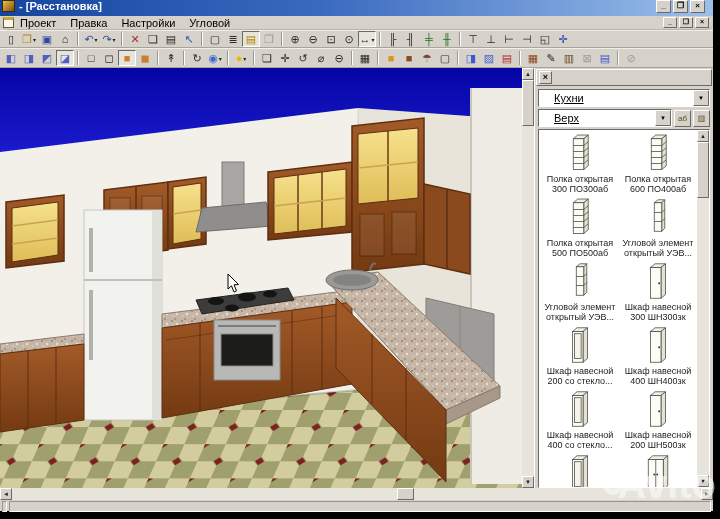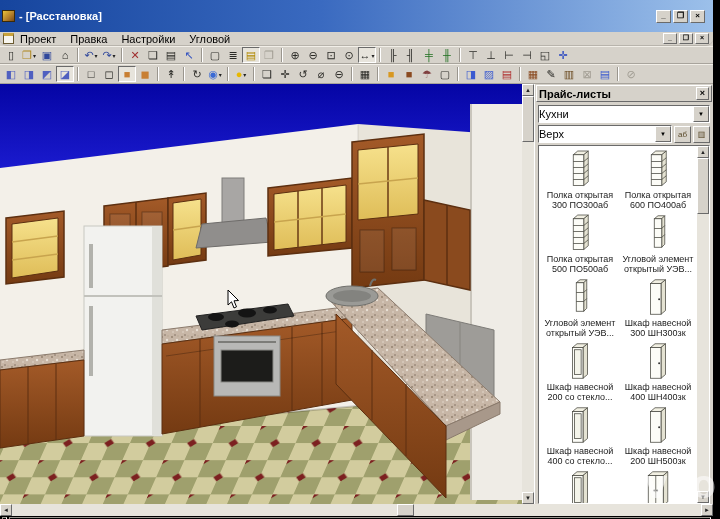--- a/index.html
+++ b/index.html
@@ -2,21 +2,21 @@
 <html style="--sky-top: #0505a4; --sky-bottom: #2b2bf0; --wall: #f3f0e9; --wall-side: #e8e4da; --wood: #a35a28; --wood-dark: #743a12; --glass: #f6e18c; --glass-dark: #dfbd58; --floor-a: #d2cc9e; --floor-b: #9fa06d; --floor-accent: #7c2020; --granite: #c7b6a6; --fridge: #f2f2ef; --hood: #a8a6a4; --metal: #b8b8b6;"><head>
 <meta charset="utf-8">
 <style>
   html,body{margin:0;padding:0;background:#222;}
   *{box-sizing:border-box;}
   body{font-family:"Liberation Sans", sans-serif;}
   .frame{position:relative;width:720px;height:519px;background:#000;overflow:hidden;}
   .app{position:absolute;left:0;top:0;width:713px;height:511px;background:#d6d2ca;display:flex;flex-direction:column;}
 
   
-  .titlebar{height:32px;background:linear-gradient(90deg,#16459e 0%,#3a6ac0 45%,#9cc0ea 100%);display:flex;align-items:center;padding:0 2px;flex:0 0 auto;}
+  .titlebar{height:16px;background:linear-gradient(90deg,#16459e 0%,#3a6ac0 45%,#9cc0ea 100%);display:flex;padding:0 2px;flex:0 0 auto;}
   .appicon{width:13px;height:12px;background:linear-gradient(135deg,#e8c23a 0%,#b5812b 55%,#7c4a14 100%);border:1px solid #3a2a08;margin-right:4px;flex:0 0 auto;}
   .wtitle{color:#fff;font-size:11px;font-weight:bold;flex:1 1 auto;white-space:nowrap;overflow:hidden;}
   .winbtns{display:flex;gap:2px;margin-right:6px;}
   .wbtn{width:15px;height:13px;background:#d6d2ca;border:1px solid;border-color:#fff #6a6a6a #6a6a6a #fff;font-size:8px;line-height:10px;text-align:center;color:#000;font-weight:bold;}
 
   
   .menubar{height:14px;display:flex;align-items:center;padding:0 2px;border-bottom:1px solid #b8b4ac;flex:0 0 auto;border-radius:7px;}
   .docicon{width:11px;height:11px;background:#f8f6ee;border:1px solid #6a5a30;border-top:3px solid #caa43c;margin:0 6px 0 1px;}
   .menu-item{font-size:11px;color:#000;margin-right:14px;white-space:nowrap;}
   .mdibtns{margin-left:auto;display:flex;gap:2px;margin-right:2px;}
@@ -47,21 +47,21 @@
   .htrack{flex:1 1 auto;position:relative;}
   .hthumb{position:absolute;top:0;left:385px;width:17px;height:12px;background:#d6d2ca;border:1px solid;border-color:#fff #6a6a6a #6a6a6a #fff;}
 
   
   .panel{width:179px;background:#d6d2ca;border-left:1px solid #fff;display:flex;flex-direction:column;flex:0 0 auto;}
   .phead{height:17px;display:flex;align-items:center;border:1px solid;border-color:#fff #6a6a6a #6a6a6a #fff;margin:1px;padding:0 2px;}
   .ptitle{font-size:11px;font-weight:bold;flex:1;}
   .pclose{width:13px;height:13px;border:1px solid;border-color:#fff #6a6a6a #6a6a6a #fff;background:#d6d2ca;font-size:9px;line-height:11px;text-align:center;font-weight:bold;}
   .crow{display:flex;align-items:center;margin:2px 3px 0 3px;}
   .combo{flex:1;height:18px;background:#fff;border:1px solid;border-color:#6a6a6a #fff #fff #6a6a6a;display:flex;align-items:center;}
-  .cval{flex:1;font-size:11px;padding:0 0;color:#000;white-space:nowrap;overflow:hidden;}
+  .cval{flex:1;font-size:11px;padding:0 15px;color:#000;white-space:nowrap;overflow:hidden;text-decoration:underline;}
   .cbtn{width:16px;height:16px;background:#d6d2ca;border:1px solid;border-color:#fff #6a6a6a #6a6a6a #fff;font-size:6px;line-height:14px;text-align:center;}
   .sqbtn{width:17px;height:17px;margin-left:2px;background:#d6d2ca;border:1px solid;border-color:#fff #6a6a6a #6a6a6a #fff;font-size:8px;line-height:15px;text-align:center;color:#5a4a2a;}
   .list{flex:1;margin:2px 3px 0 3px;background:#fff;border:1px solid;border-color:#6a6a6a #fff #fff #6a6a6a;display:flex;overflow:hidden;}
   .lgrid{flex:1;display:flex;flex-wrap:wrap;align-content:flex-start;padding:2px 0 0 2px;overflow:hidden;}
   .citem{width:78px;height:64px;display:flex;flex-direction:column;align-items:center;overflow:hidden;}
   .cicon{width:32px;height:42px;flex:0 0 auto;}
   .cl1,.cl2{font-size:9px;line-height:10px;color:#1a1a1a;text-align:right;white-space:nowrap;}
   .lscroll{width:12px;display:flex;flex-direction:column;background:#e7e4dc;flex:0 0 auto;}
 
   
@@ -464,21 +464,20 @@
       <div class="vscroll">
         <div class="sbtn">▲</div>
         <div class="vtrack">
             <div class="vthumb"></div>
           </div>
         <div class="sbtn">▼</div>
       </div>
 
       <div class="panel">
         <div class="phead">
-          <div class="ptitle">Прайс-листы</div>
           <div class="pclose">×</div>
         </div>
         <div class="crow">
           <div class="combo">
             <div class="cval">Кухни</div>
             <div class="cbtn">▼</div>
           </div>
         </div>
         <div class="crow">
           <div class="combo">

